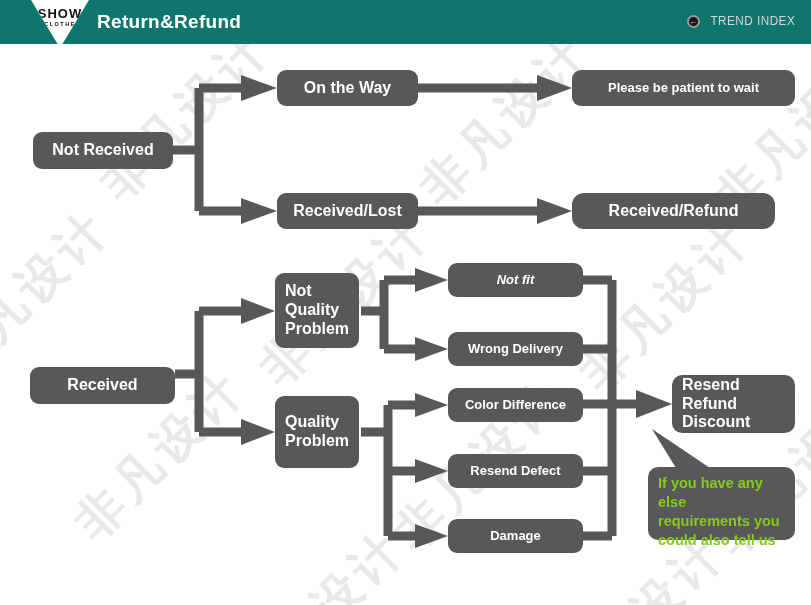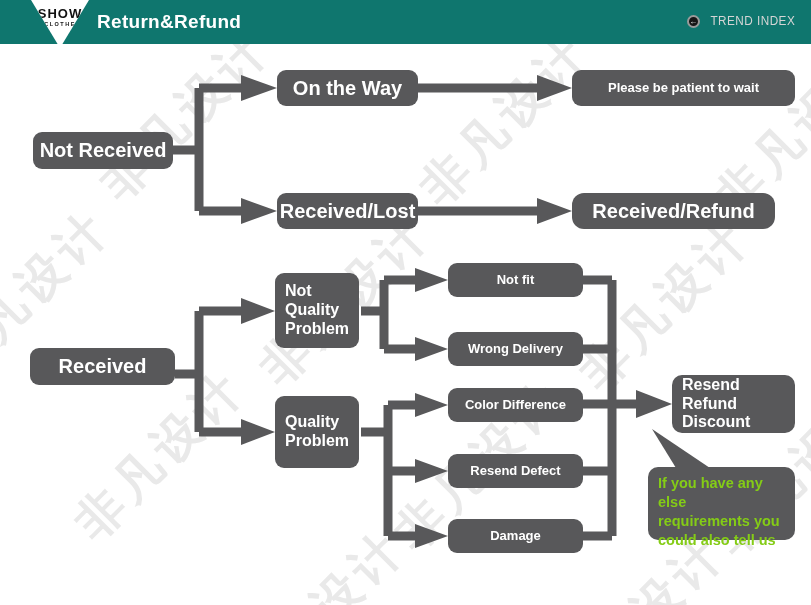--- a/index.html
+++ b/index.html
@@ -38,21 +38,21 @@
   .wm {
     position:absolute; z-index:0; color:#e9e9e9; font-weight:bold;
     font-size:48px; letter-spacing:6px; white-space:nowrap;
     transform:translate(-50%,-50%) rotate(-45deg); pointer-events:none;
     user-select:none;
   }
   
   #wires { position:absolute; left:0; top:0; z-index:1; }
   .node {
     position:absolute; z-index:2; background:#58585a; color:#fff;
-    border-radius:9px; font-weight:bold; font-size:20px;
+    border-radius:9px; font-weight:bold; font-size:16px;
     display:flex; align-items:center; justify-content:center;
     text-align:center; line-height:1.15;
   }
   .node.sm { font-size:13px; }
   .node.ml {
     justify-content:flex-start; text-align:left; white-space:pre-line;
     font-size:16px; line-height:1.18; padding-left:10px;
   }
   .node.result { line-height:1.15; border-radius:10px; }
   .bubble {
@@ -120,27 +120,27 @@
       <polygon points="652,429 676,468 710,468"></polygon>
     </g>
   </svg>
 
   <div class="node" style="left:33px;  top:132px; width:140px; height:37px;">Not Received</div>
   <div class="node" style="left:277px; top:70px;  width:141px; height:36px;">On the Way</div>
   <div class="node sm" style="left:572px; top:70px;  width:223px; height:36px;">Please be patient to wait</div>
   <div class="node" style="left:277px; top:193px; width:141px; height:36px;">Received/Lost</div>
   <div class="node" style="left:572px; top:193px; width:203px; height:36px;border-radius:12px;">Received/Refund</div>
 
-  <div class="node" style="left:30px;  top:348px; width:145px; height:37px;text-align:center;">Received</div>
+  <div class="node" style="left:30px;  top:367px; width:145px; height:37px;text-align:center;">Received</div>
   <div class="node ml" style="left:275px; top:273px; width:84px; height:75px;">Not
 Quality
 Problem</div>
   <div class="node ml" style="left:275px; top:396px; width:84px; height:72px;">Quality
 Problem</div>
-  <div class="node sm" style="left:448px; top:263px; width:135px; height:34px;">Not fit</div>
+  <div class="node sm" style="left:448px; top:263px; width:135px; height:34px;font-style:italic;">Not fit</div>
   <div class="node sm" style="left:448px; top:332px; width:135px; height:34px;">Wrong Delivery</div>
   <div class="node sm" style="left:448px; top:388px; width:135px; height:34px;">Color Difference</div>
   <div class="node sm" style="left:448px; top:454px; width:135px; height:34px;">Resend Defect</div>
   <div class="node sm" style="left:448px; top:519px; width:135px; height:34px;">Damage</div>
   <div class="node ml result" style="left:672px; top:375px; width:123px; height:58px;">Resend
 Refund
 Discount</div>
 
   <div class="bubble" style="left:648px; top:467px; width:147px; height:73px;">If you have any else
 requirements you

